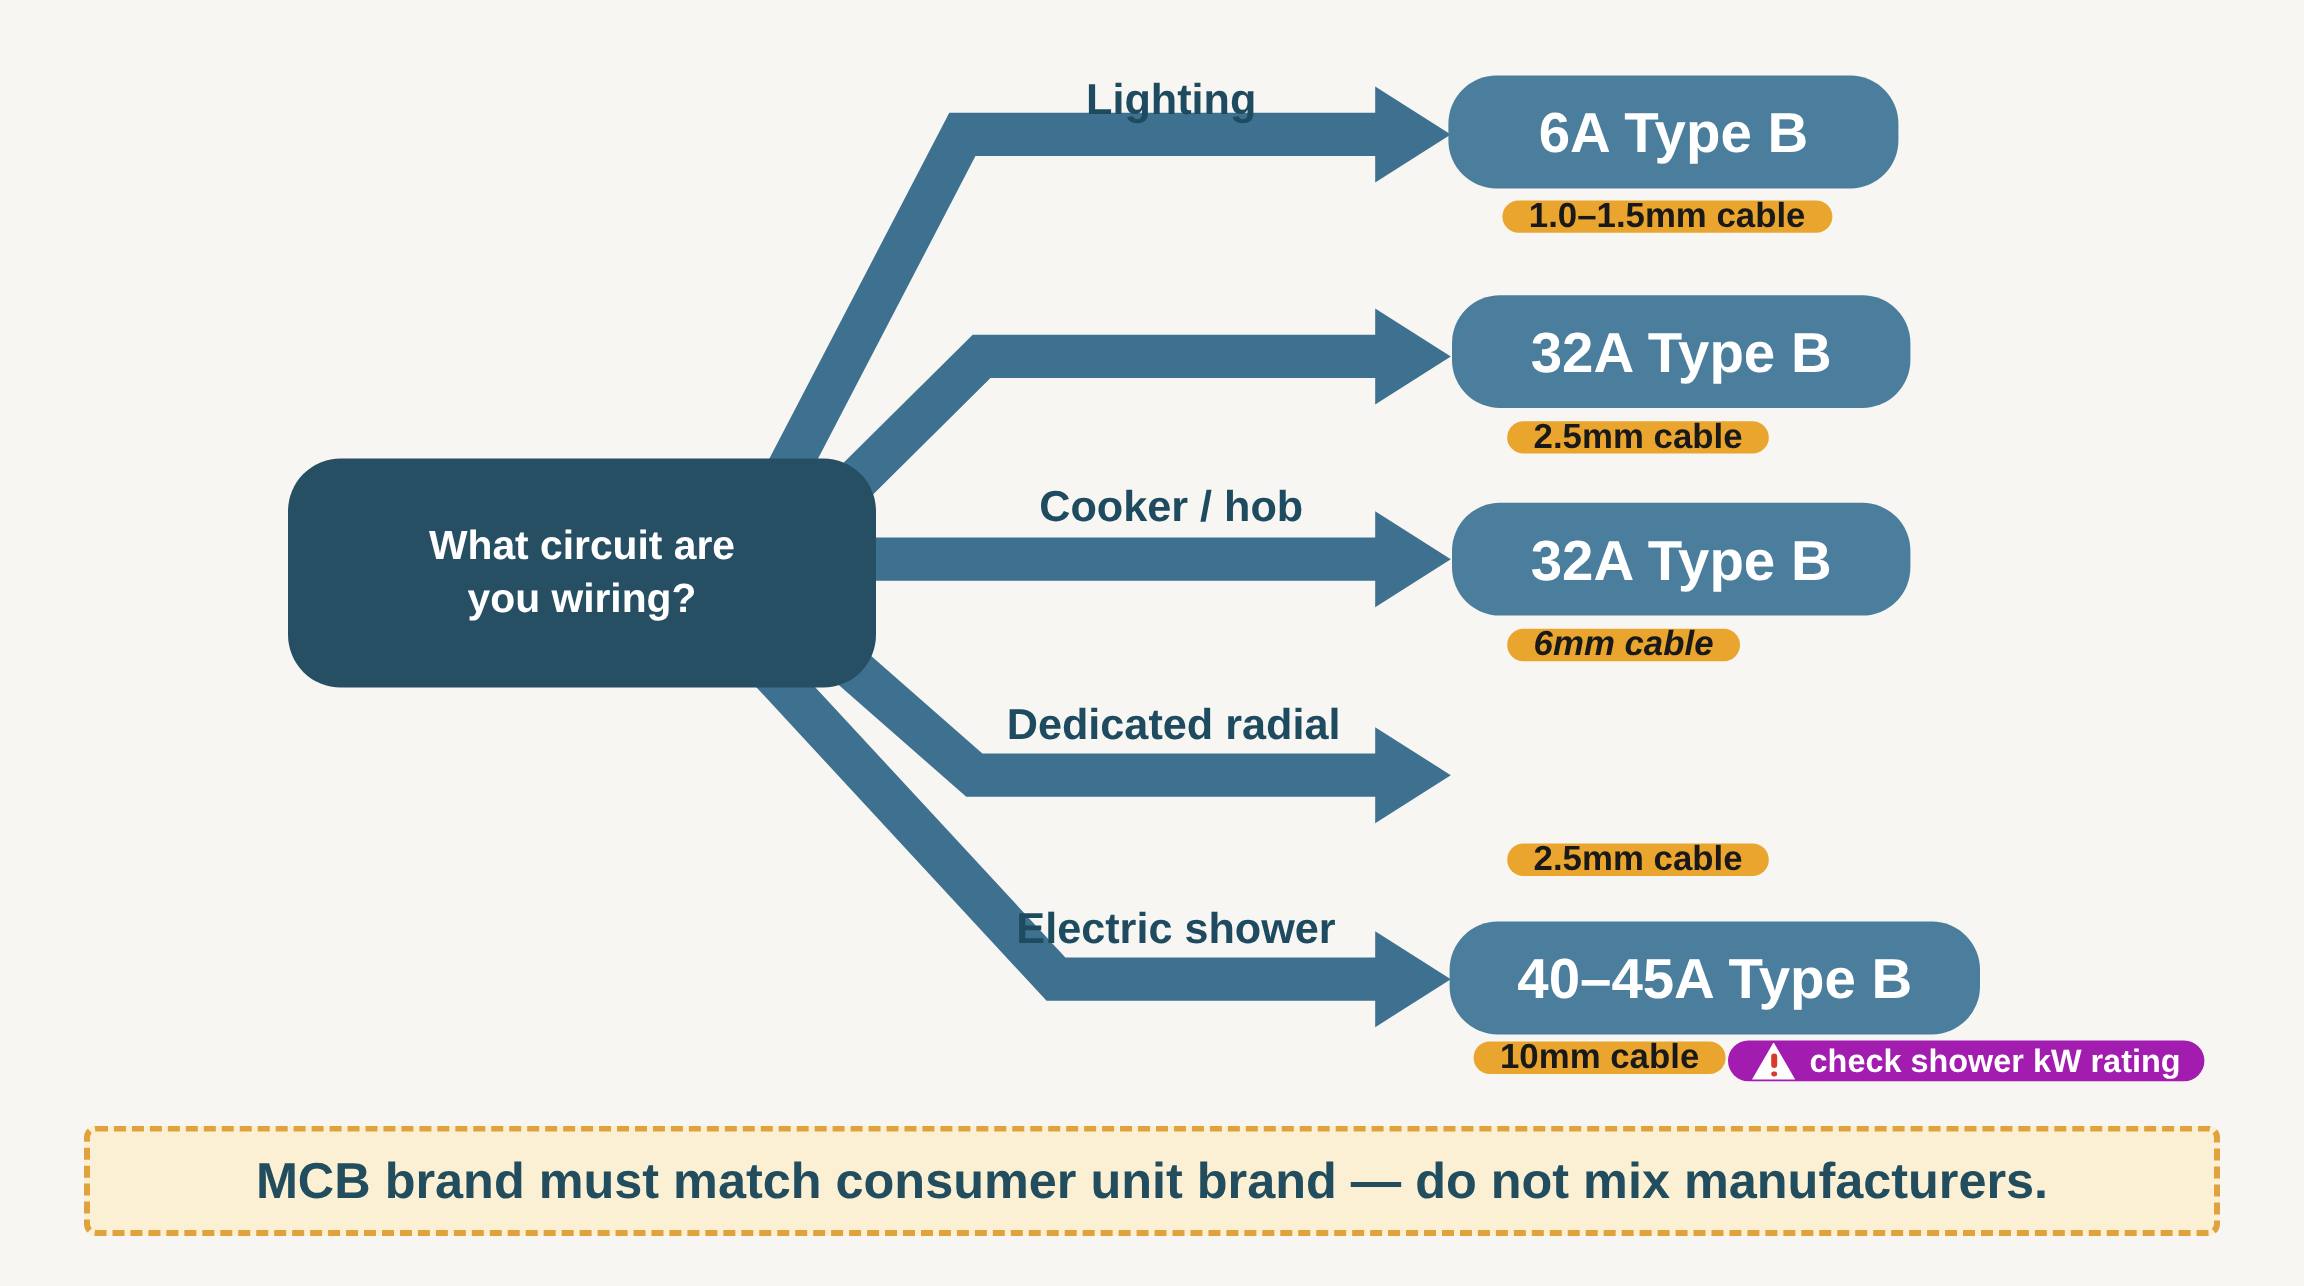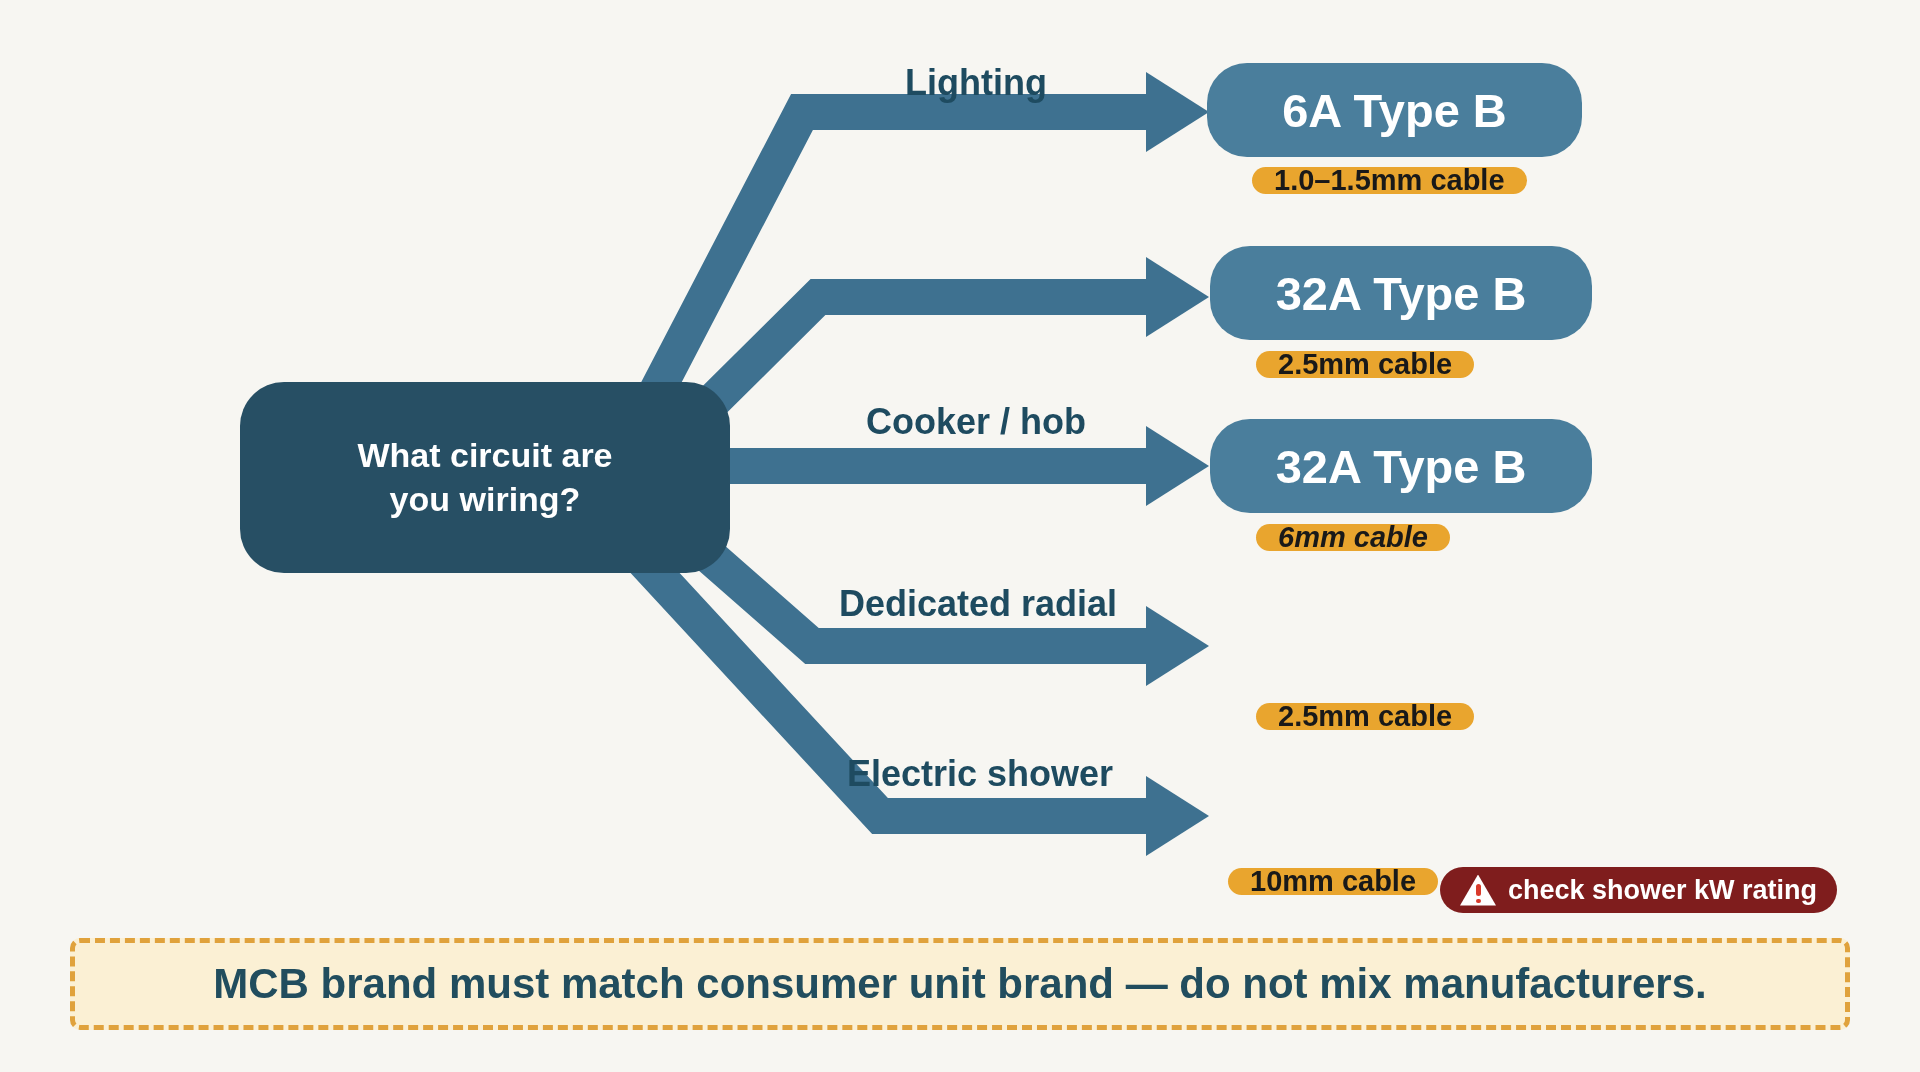--- a/index.html
+++ b/index.html
@@ -44,22 +44,22 @@
     display:inline-flex; align-items:center; padding:0 22px;
     color:#191919; font-weight:bold; font-size:29px; white-space:nowrap;
   }
   .c1 { left:1252px; top:167px; }
   .c2 { left:1256px; top:351px; }
   .c3 { left:1256px; top:524px;font-style:italic; }
   .c4 { left:1256px; top:703px; }
   .c5 { left:1228px; top:868px; }
 
   .warn {
-    position:absolute; left:1440px; top:867px; height:46px; z-index:2;
-    background:#7f1d1d; border-radius:23px;
+    position:absolute; left:1440px; top:867px; height:34px; z-index:2;
+    background:#a21caf; border-radius:23px;
     display:inline-flex; align-items:center; gap:12px; padding:0 20px;
     color:#ffffff; font-weight:bold; font-size:27px; white-space:nowrap;
   }
   .tri { position:relative; width:36px; height:31px; background:#ffffff;
          clip-path:polygon(50% 0, 100% 100%, 0 100%); flex:0 0 auto; }
   .tri .bar { position:absolute; left:15.5px; top:9px;  width:5px; height:12px;
               background:#d93a2b; border-radius:2.5px; }
   .tri .dot { position:absolute; left:15.5px; top:24px; width:5px; height:4px;
               background:#d93a2b; border-radius:2px; }
 
@@ -106,20 +106,21 @@
   <div class="cable c2">2.5mm cable</div>
 
   <div class="blabel l3">Cooker / hob</div>
   <div class="rbox r3">32A Type B</div>
   <div class="cable c3">6mm cable</div>
 
   <div class="blabel l4">Dedicated radial</div>
   <div class="cable c4">2.5mm cable</div>
 
   <div class="blabel l5">Electric shower</div>
+  <div class="rbox r5">40–45A Type B</div>
   <div class="cable c5">10mm cable</div>
   <div class="warn">
     <span class="tri">
       <span class="bar"></span>
         <span class="dot"></span>
     </span>
     <span>check shower kW rating</span>
   </div>
 
   <div class="banner">

